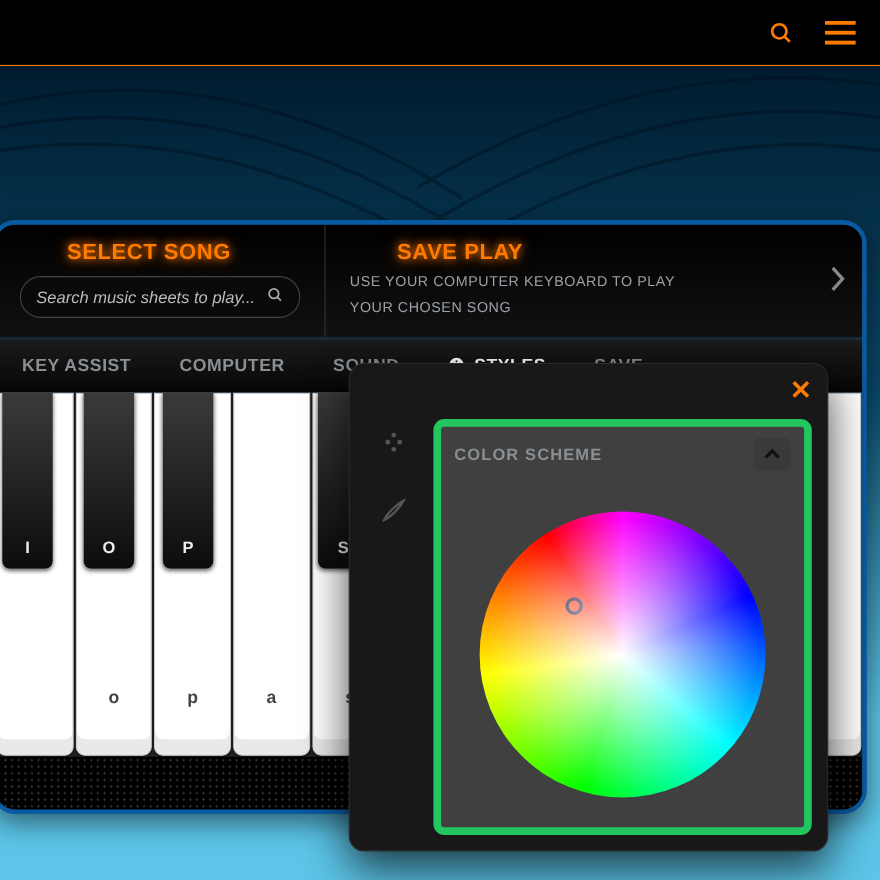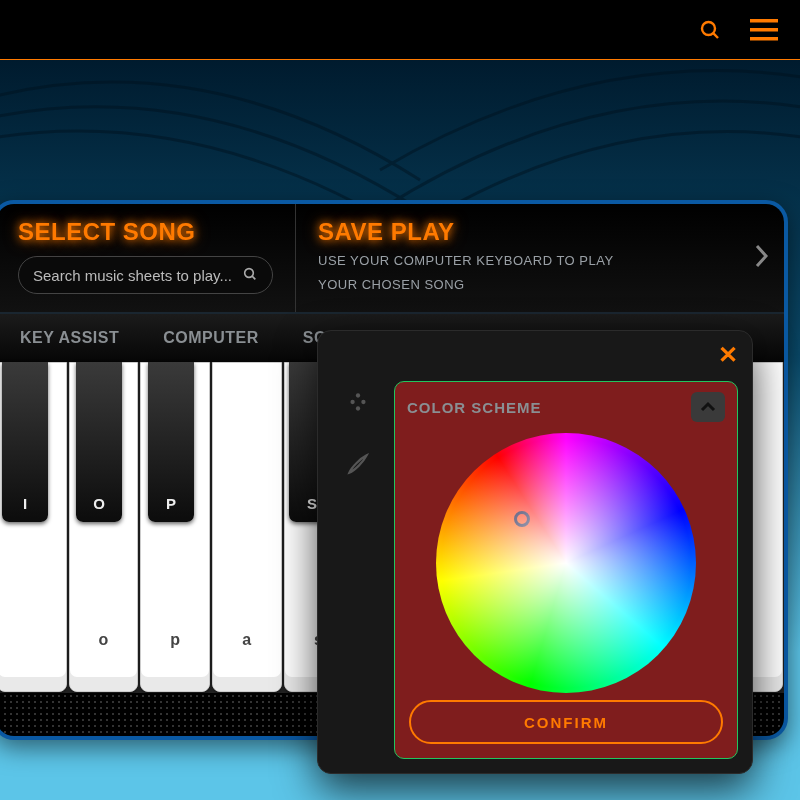--- a/index.html
+++ b/index.html
@@ -32,29 +32,30 @@
   }
   .header-row {
     display:flex; align-items:stretch;
     background: linear-gradient(#000,#111);
     border-bottom: 2px solid #1a2630;
   }
   .hdr-left, .hdr-right { padding: 14px 22px 18px 22px; }
   .hdr-left { width: 300px; border-right: 1px solid #333; }
   .hdr-right { flex:1; position:relative; }
   .glow-title {
-    font-size: 24px; font-weight: 800; letter-spacing: .5px;
+    font-size: 20px; font-weight: 800; letter-spacing: .5px;
     color: #ff7a00;
     text-shadow: 0 0 8px #ff7a00, 0 0 16px rgba(255,122,0,.6);
+    margin-left: 43px;
   }
   .search-box {
     margin-top: 10px;
     height: 38px; border:1px solid #444; border-radius: 20px;
     display:flex; align-items:center; padding: 0 14px;
-    color:#bbb; font-size:15px;
+    color:#bbb; font-style:italic; font-size:15px;
     background:#0a0a0a;
   }
   .search-box .sicn { margin-left:auto; }
   .subline {
     margin-top:6px;
     font-size: 13px; font-weight:400; letter-spacing:.5px; color:#9aa0a6;
     line-height: 1.35;
   }
   .chev-r { position:absolute; right:14px; top:50%; transform:translateY(-50%); }
   .tabs {
@@ -107,21 +108,21 @@
     box-shadow: 0 16px 40px rgba(0,0,0,.7);
     padding: 14px;
   }
   .close-x { position:absolute; top:10px; right:14px; font-size:24px; color:#ff7a00; font-weight:900; cursor:pointer;}
   .style-tabs {
     position:absolute; top:58px; left:14px; width:52px; display:flex; flex-direction:column; gap:36px; align-items:center;
   }
   .style-tabs .ticon { width:26px; height:26px; color:#555; }
   .cs-panel {
     position:absolute; top:50px; left:76px; right:14px; bottom:14px;
-    background:#7f1d1d; border-radius:10px; border:1px solid #22c55e;
+    background:#404040; border-radius:10px; border:7px solid #22c55e;
     display:flex; flex-direction:column;
   }
   .cs-header {
     display:flex; align-items:center; padding:10px 12px;
     color:#8a8f93; font-weight:800; letter-spacing:1px; font-size:15px;
   }
   .cs-chev {
     margin-left:auto; width:34px; height:30px; background:#3a3a3a; border-radius:6px;
     display:flex; align-items:center; justify-content:center;
   }
@@ -312,17 +313,14 @@
         <svg width="16" height="12" viewBox="0 0 16 12" fill="none" stroke="#111" stroke-width="3">
             <polyline points="2,9 8,3 14,9"></polyline>
           </svg>
       </span>
     </div>
     <div class="wheel-wrap">
       <div class="wheel">
         <div class="picker-dot"></div>
       </div>
     </div>
-    <div class="confirm">
-      <span>CONFIRM</span>
-    </div>
   </div>
 </div>
 
 </body></html>

